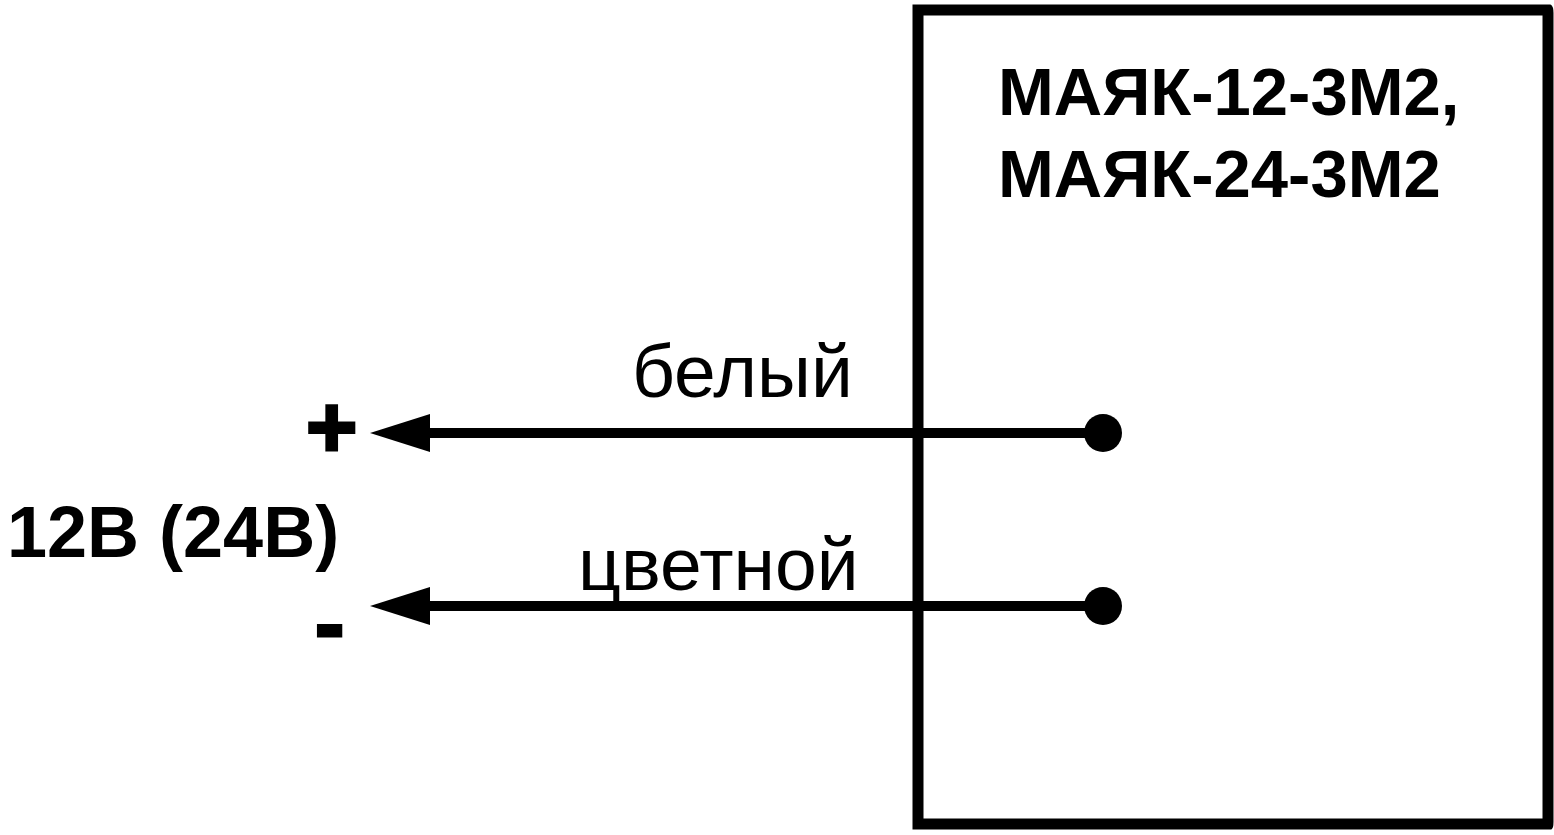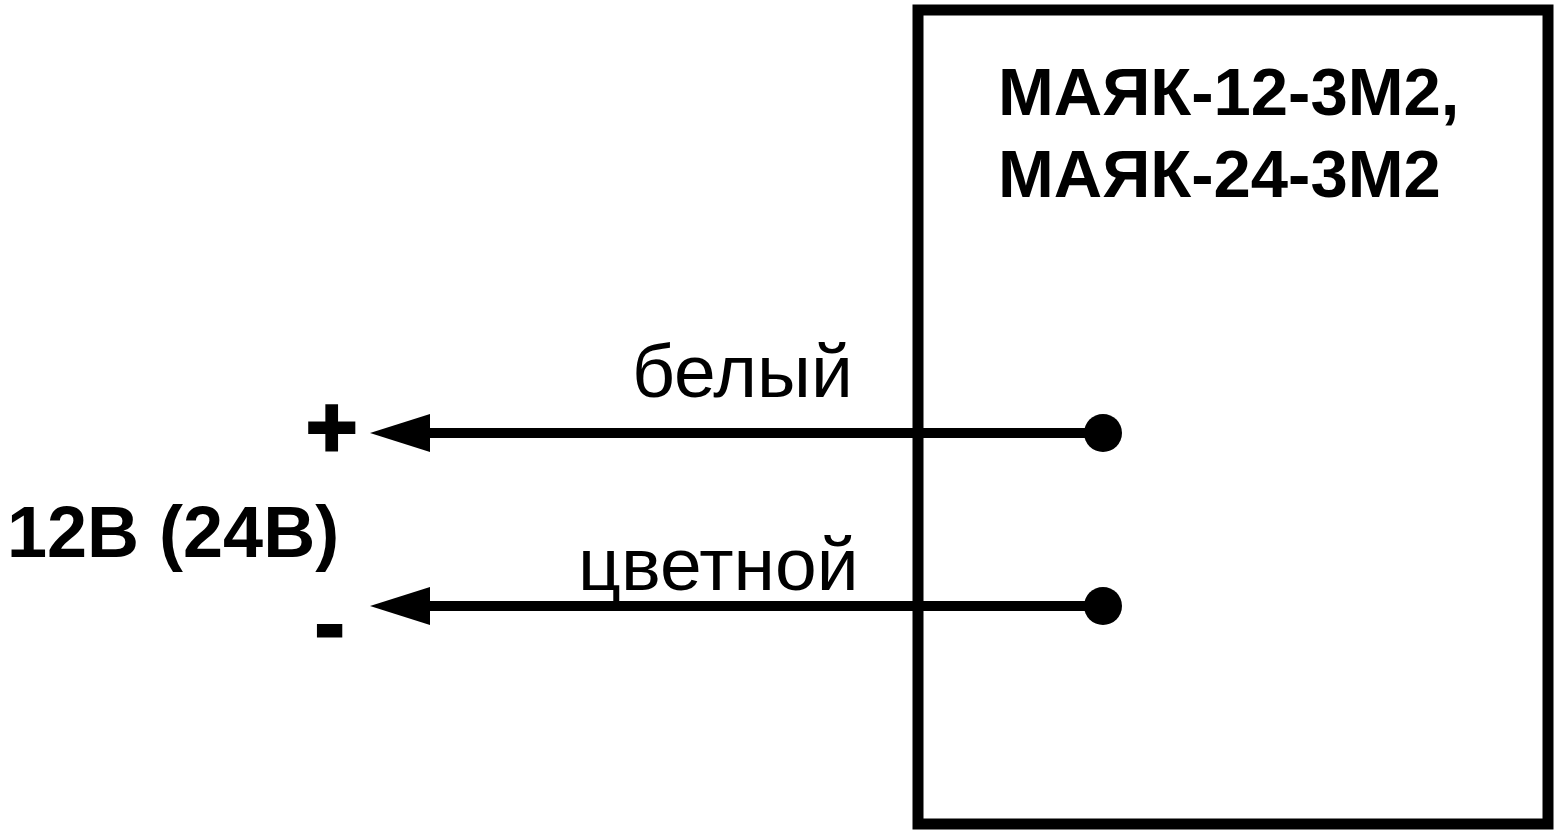--- a/index.html
+++ b/index.html
@@ -6,20 +6,21 @@
     margin: 0;
     padding: 0;
     background: #ffffff;
   }
   .page {
     position: relative;
     width: 1554px;
     height: 835px;
     background: #ffffff;
     overflow: hidden;
+    border-radius: 13px;
   }
   svg.diagram {
     position: absolute;
     left: 0;
     top: 0;
   }
   .device-title {
     font-family: "Liberation Sans", sans-serif;
     font-weight: bold;
     font-size: 67px;

